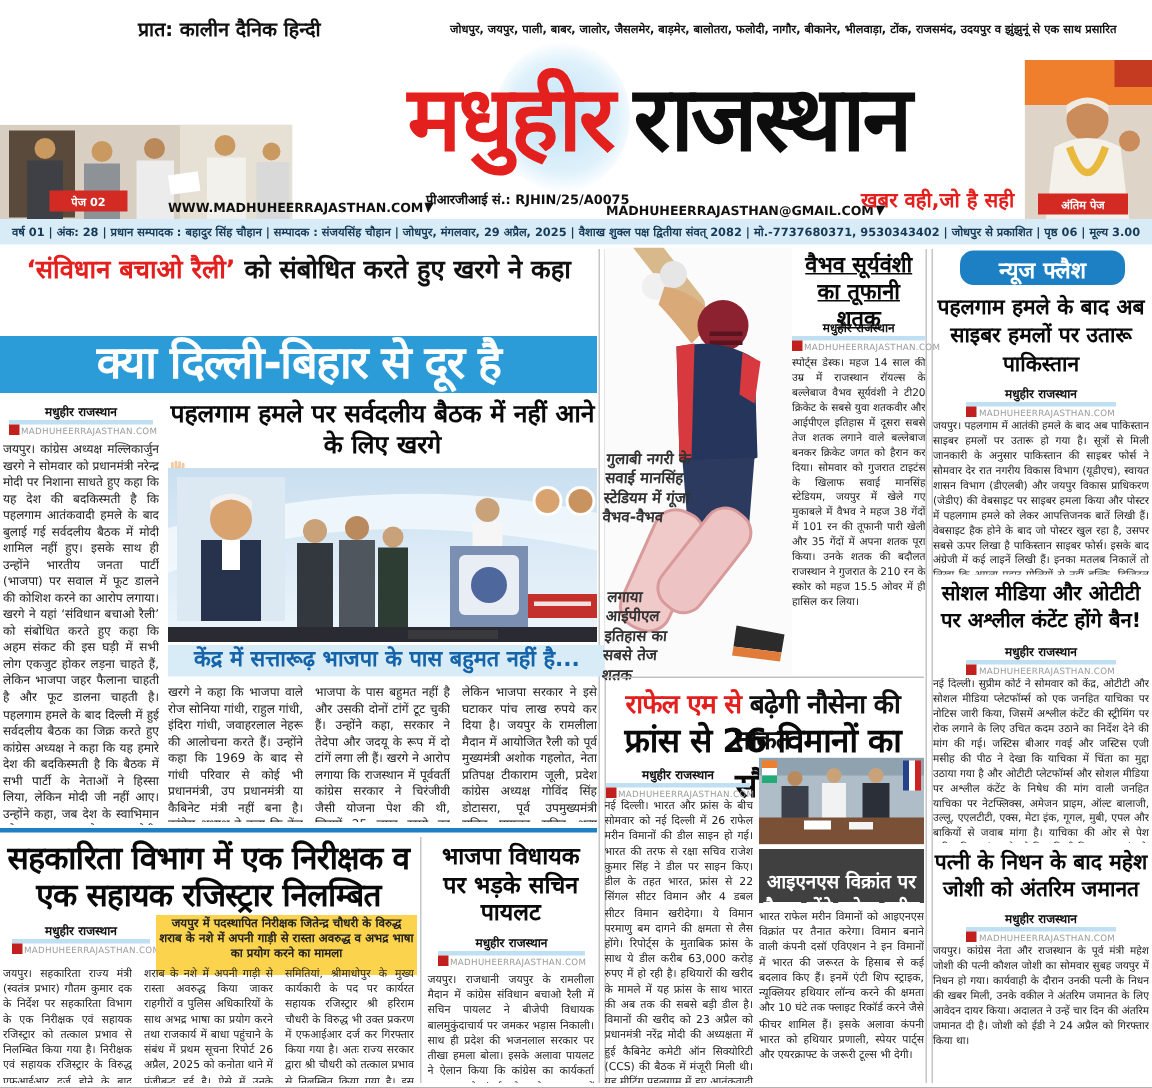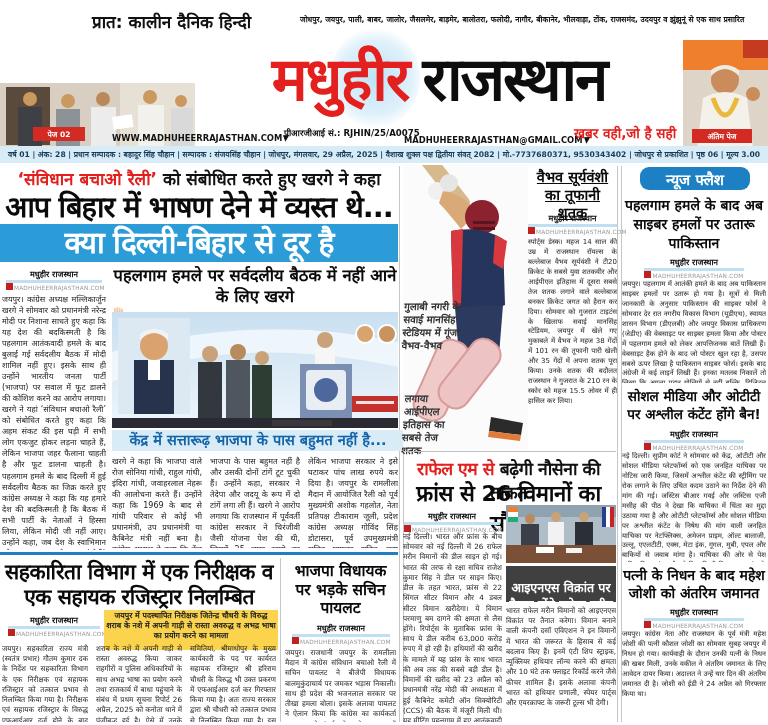--- a/index.html
+++ b/index.html
@@ -27,21 +27,21 @@
   .pill{background:#1d80c4;color:#fff;border-radius:9px;display:flex;align-items:center;
         justify-content:center;font-weight:bold;}
   .photo{overflow:hidden;}
   svg{display:block;}
 </style>
 </head>
 <body>
 
 <div id="page">
 
-  <div class="abs bold" style="left:92px;top:10px;width:180px;font-size:17px;">प्रात: कालीन दैनिक हिन्दी</div>
+  <div class="abs bold" style="left:92px;top:10px;width:180px;font-size:13px;">प्रात: कालीन दैनिक हिन्दी</div>
   <div class="abs bold" style="left:300px;top:15px;width:466px;font-size:7.6px;line-height:1.2;">जोधपुर, जयपुर, पाली, बाबर, जालोर, जैसलमेर, बाड़मेर, बालोतरा, फलोदी, नागौर, बीकानेर, भीलवाड़ा, टोंक, राजसमंद, उदयपुर व झुंझुनूं से एक साथ प्रसारित</div>
 
   <div class="abs photo" style="left:0;top:83px;width:195px;height:65px;">
     <svg width="195" height="65" viewBox="0 0 195 65">
       <rect width="195" height="65" fill="#d8cfc2"></rect>
       <rect x="6" y="4" width="44" height="58" fill="#5a4a3c"></rect>
       <rect x="120" y="0" width="75" height="65" fill="#e7e0d4"></rect>
       <circle cx="30" cy="16" r="7" fill="#c9995f"></circle>
         <rect x="18" y="24" width="24" height="41" fill="#3f3f46"></rect>
       <circle cx="68" cy="18" r="7" fill="#c9995f"></circle>
@@ -88,21 +88,20 @@
   <div class="abs center" style="left:0;top:146px;width:768px;height:17px;background:#d8ecf8;
        font-size:7.6px;font-weight:bold;line-height:17px;color:#173a56;">वर्ष 01 | अंक: 28 |  प्रधान सम्पादक : बहादुर सिंह चौहान  |  सम्पादक : संजयसिंह चौहान  |  जोधपुर, मंगलवार, 29 अप्रैल, 2025  |  वैशाख शुक्ल पक्ष द्वितीया संवत् 2082  | मो.-7737680371, 9530343402 | जोधपुर से प्रकाशित  | पृष्ठ 06 | मूल्य 3.00</div>
 
   <div class="abs vrule" style="left:399px;top:166px;height:556px;"></div>
   <div class="abs vrule" style="left:617px;top:166px;height:556px;"></div>
   <div class="abs" style="left:280px;top:558px;width:1px;height:164px;background:#c6c6c6;"></div>
 
   <div class="abs center" style="left:0;top:167px;width:398px;font-size:17px;font-weight:bold;">
     <span class="red">‘संविधान बचाओ रैली’</span><span> को संबोधित करते हुए खरगे ने कहा</span>
   </div>
-  <div class="abs center bold" style="left:0;top:186px;width:398px;font-size:29px;letter-spacing:-1px;color:#0a0a0a;">आप बिहार में भाषण देने में व्यस्त थे...</div>
   <div class="abs center bold" style="left:0;top:224px;width:398px;height:38px;background:#2b9cd8;color:#fff;
        font-size:30px;line-height:38px;letter-spacing:-1px;">क्या दिल्ली-बिहार से दूर है</div>
 
   <div class="abs byline" style="left:6px;top:268px;width:96px;">
     <div class="name">मधुहीर राजस्थान</div>
     <div class="site"><span class="red-sq"></span><span>MADHUHEERRAJASTHAN.COM</span></div>
   </div>
 
   <div class="abs j body-txt" style="left:2px;top:294px;width:104px;height:256px;overflow:hidden;">जयपुर।  कांग्रेस  अध्यक्ष मल्लिकार्जुन खरगे ने सोमवार को प्रधानमंत्री नरेन्द्र मोदी पर निशाना साधते हुए कहा कि यह देश की बदकिस्मती है कि पहलगाम आतंकवादी हमले के बाद बुलाई गई सर्वदलीय बैठक में मोदी शामिल नहीं हुए। इसके साथ ही उन्होंने भारतीय जनता पार्टी (भाजपा) पर सवाल में फूट डालने की कोशिश करने का आरोप लगाया।खरगे ने यहां ‘संविधान बचाओ रैली’ को संबोधित करते हुए कहा कि अहम संकट की इस घड़ी में सभी लोग एकजुट होकर लड़ना चाहते हैं, लेकिन भाजपा जहर फैलाना चाहती है और फूट डालना चाहती है। पहलगाम हमले के बाद दिल्ली में हुई सर्वदलीय बैठक का जिक्र करते हुए कांग्रेस अध्यक्ष ने कहा कि यह हमारे देश की बदकिस्मती है कि बैठक में सभी पार्टी के नेताओं ने हिस्सा लिया, लेकिन मोदी जी नहीं आए। उन्होंने कहा, जब देश के स्वाभिमान को धक्का लगा, तो आप (मोदी) बिहार में चुनावी भाषण देने में व्यस्त थे। क्या दिल्ली बिहार से दूर है? आप बड़ी-बड़ी बातें करते हैं कि घर में घुसकर मारेंगे। अगर आप</div>
 

